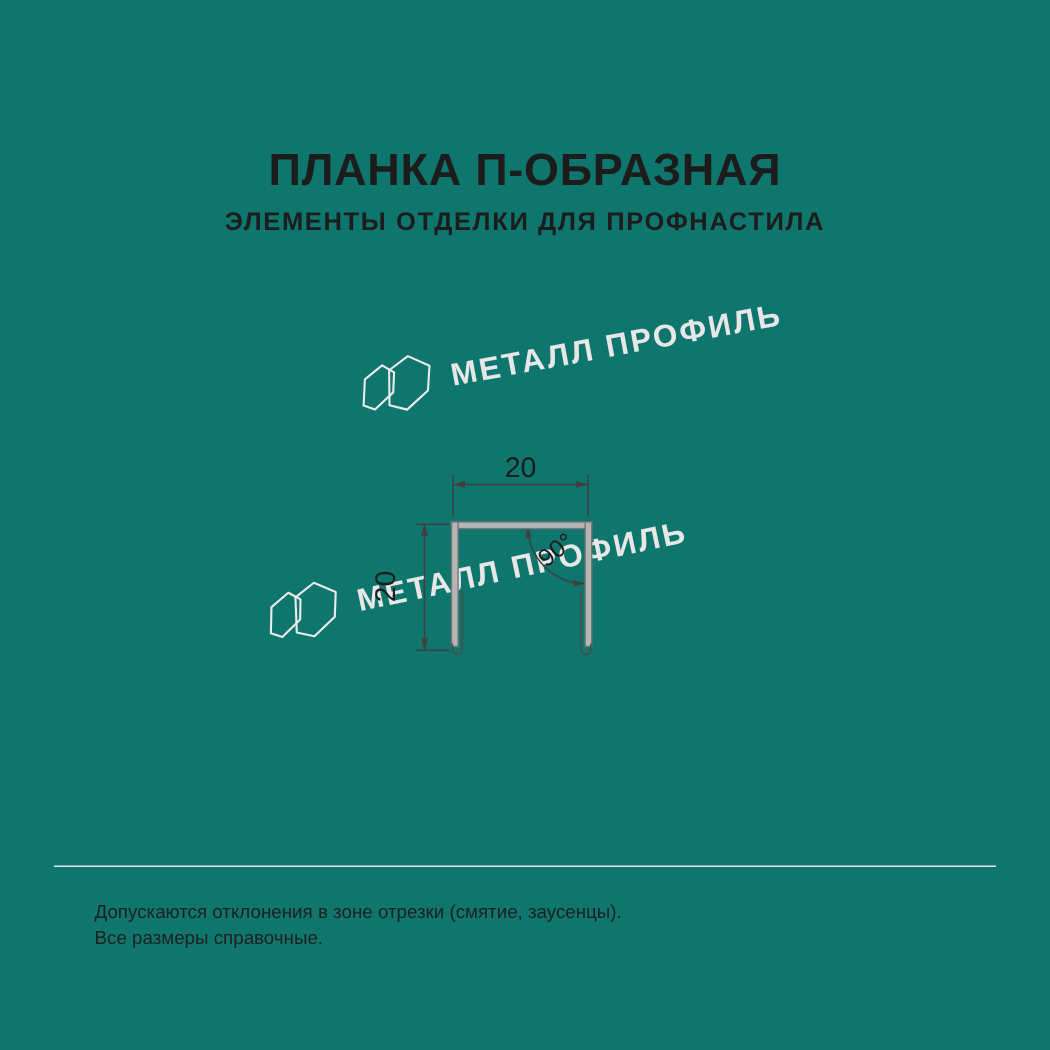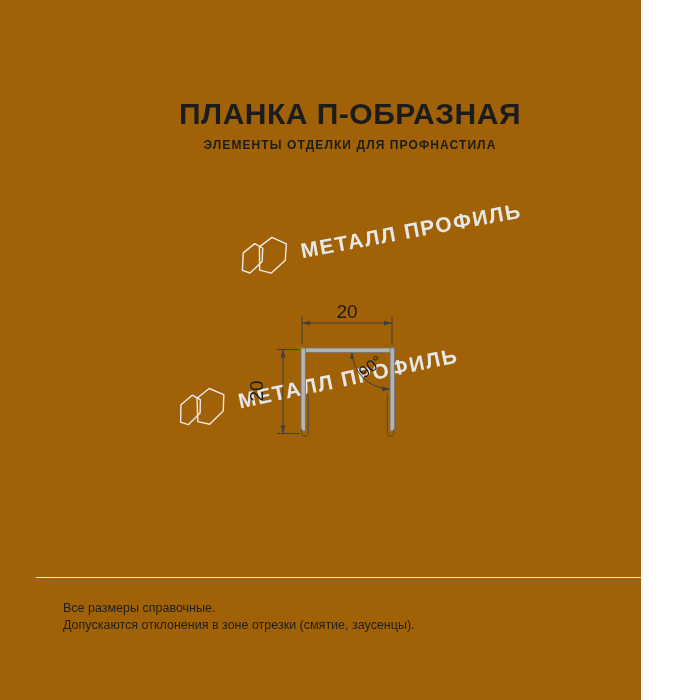--- a/index.html
+++ b/index.html
@@ -1,23 +1,23 @@
 <!DOCTYPE html>
 <html><head>
 <meta charset="utf-8">
 <style>
   html,body{margin:0;padding:0;}
   .page{
-    position:relative;width:641px;height:700px;background:#a16207;
+    position:relative;width:700px;height:700px;background:#0f766e;
     overflow:hidden;font-family:"Liberation Sans",sans-serif;color:#1c1c1c;
   }
   
   .title-block{position:absolute;top:99px;left:0;width:700px;text-align:center;}
   .title-line{font-weight:bold;font-size:30px;line-height:29px;letter-spacing:0.5px;color:#1c1c1c;}
-  .subtitle{margin-top:10px;font-weight:bold;font-size:12px;letter-spacing:1.1px;color:#1c1c1c;}
+  .subtitle{margin-top:10px;font-weight:bold;font-size:17px;letter-spacing:1.1px;color:#1c1c1c;}
   
   .wm{
     position:absolute;display:flex;align-items:center;gap:10px;
     color:#e7e7e7;font-weight:bold;font-size:21px;letter-spacing:1.6px;
     white-space:nowrap;user-select:none;
   }
   .wm-1{left:238px;top:240px;transform:rotate(-10.5deg);transform-origin:left center;}
   .wm-2{left:176px;top:392px;transform:rotate(-12deg);transform-origin:left center;}
   .wm svg{display:block;}
   
@@ -85,17 +85,17 @@
 
     <g fill="#1c1c1c" font-family="'Liberation Sans',sans-serif" font-size="19">
       <text x="347" y="318" text-anchor="middle">20</text>
       <text transform="translate(263,391) rotate(-90)" text-anchor="middle">20</text>
       <text transform="translate(374,371) rotate(-38)" text-anchor="middle" font-size="16.5">90°</text>
     </g>
   </svg>
 
   <div class="footer-divider"></div>
   <div class="footer">
+    <div>Допускаются отклонения в зоне отрезки (смятие, заусенцы).</div>
     <div>Все размеры справочные.</div>
-    <div>Допускаются отклонения в зоне отрезки (смятие, заусенцы).</div>
   </div>
 
 </div>
 
 </body></html>

